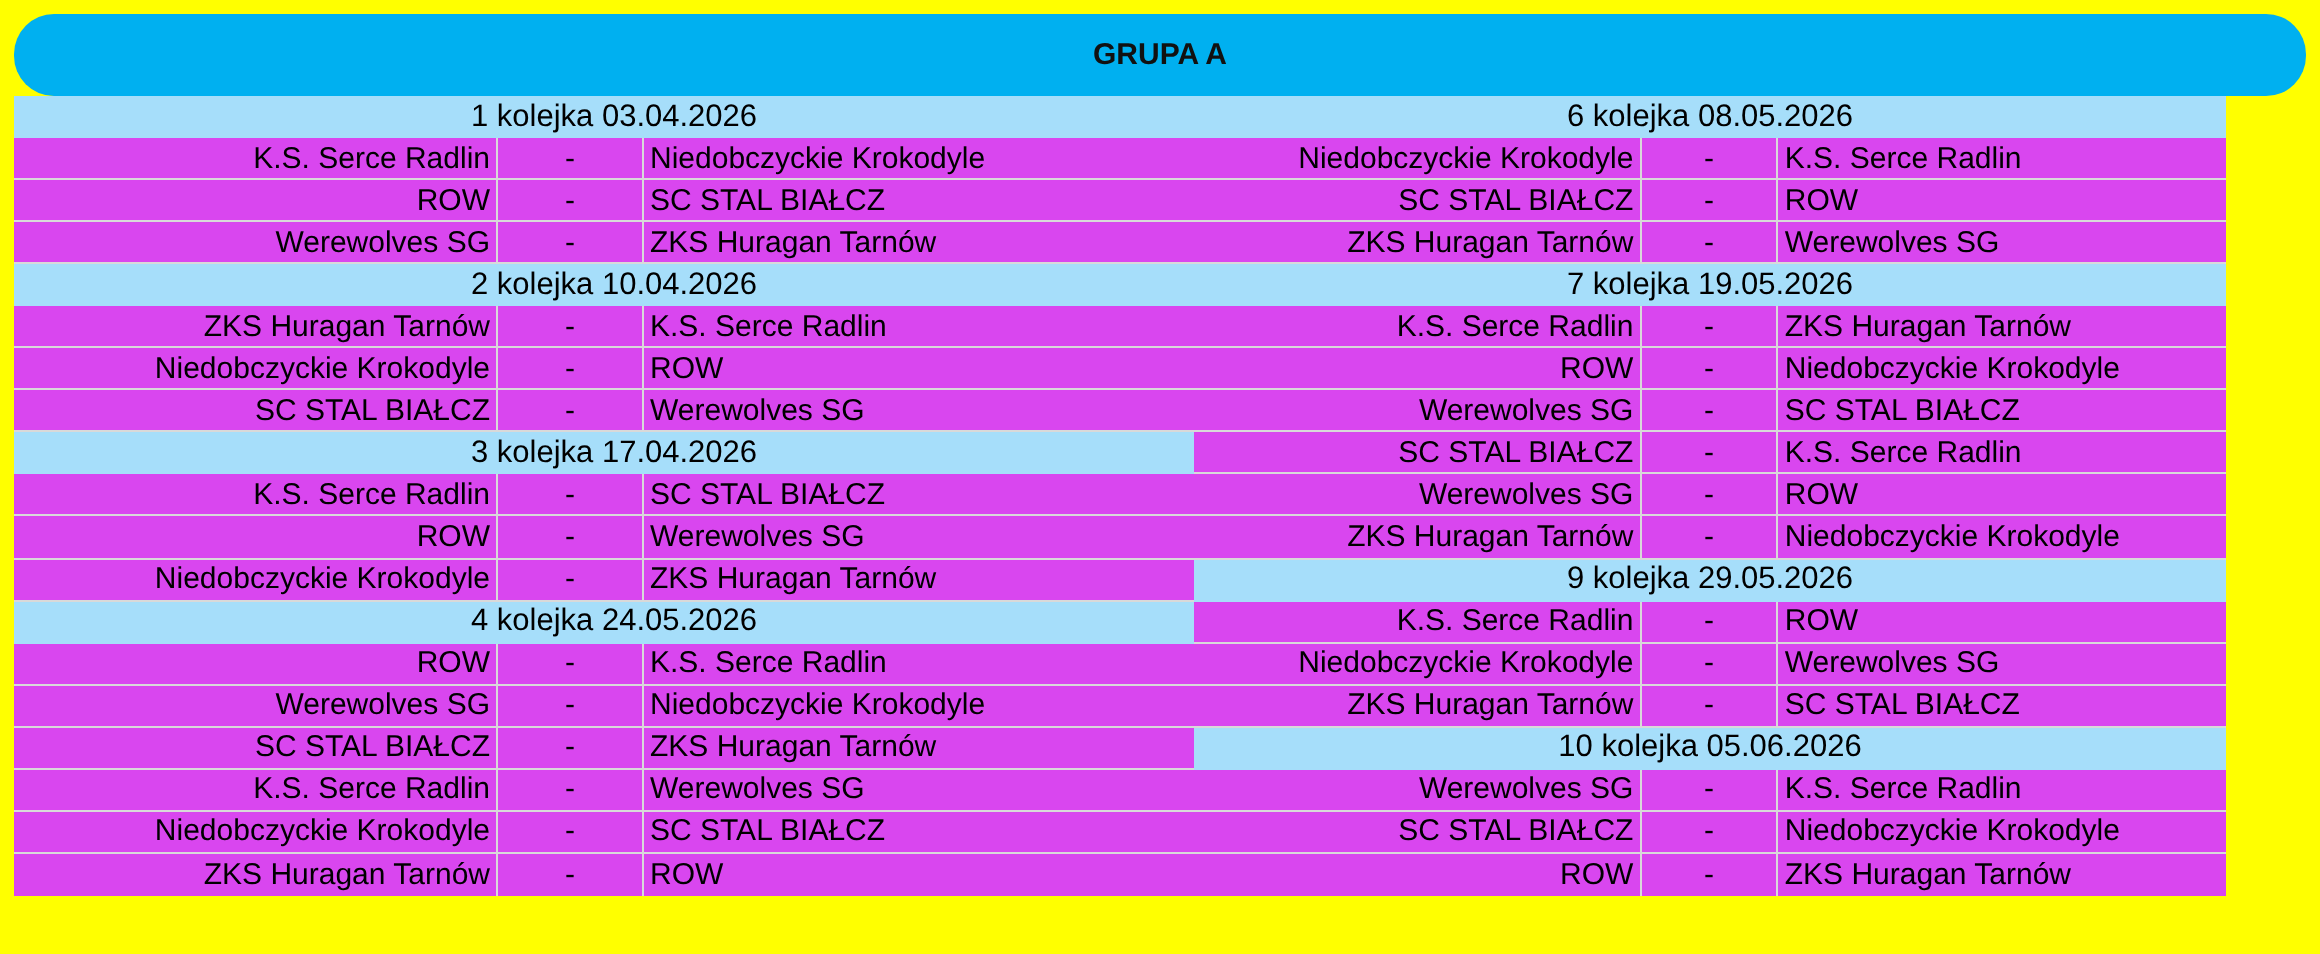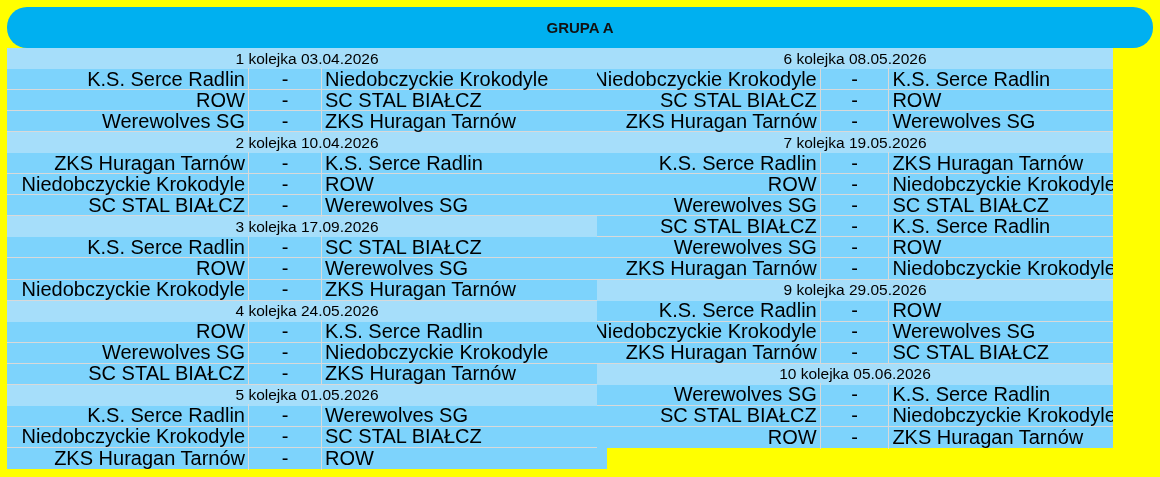--- a/index.html
+++ b/index.html
@@ -33,23 +33,22 @@
       background: #A6DEFA;
       display: flex; align-items: center; justify-content: center;
       font-size: 15.5px;
       box-sizing: border-box;
     }
     .match-row {
       height: 21.05px;
       display: flex;
       box-sizing: border-box;
       border-bottom: 1px solid #D9D9D9;
-      font-size: 20px;
-      background: #7dd3fc;
-      align-items: center;
+      font-size: 15px;
+      background: #d946ef;
     }
     .match-row.last { border-bottom: none; }
     .cell {
       display: flex; align-items: center;
       white-space: nowrap; overflow: hidden;
       box-sizing: border-box;
     }
     .left .home { width: 242px; justify-content: flex-end; padding-right: 3px; border-right: 1px solid #D9D9D9; }
     .left .dash { width: 73px; justify-content: center; border-right: 1px solid #D9D9D9; }
     .left .away { width: 242px; justify-content: flex-start; padding-left: 3px; }
@@ -90,21 +89,21 @@
     <div class="match-row">
       <div class="cell home">Niedobczyckie Krokodyle</div>
       <div class="cell dash">-</div>
       <div class="cell away">ROW</div>
     </div>
     <div class="match-row">
       <div class="cell home">SC STAL BIAŁCZ</div>
       <div class="cell dash">-</div>
       <div class="cell away">Werewolves SG</div>
     </div>
-    <div class="round-row">3 kolejka 17.09.2026</div>
+    <div class="round-row">3 kolejka 17.04.2026</div>
     <div class="match-row">
       <div class="cell home">K.S. Serce Radlin</div>
       <div class="cell dash">-</div>
       <div class="cell away">SC STAL BIAŁCZ</div>
     </div>
     <div class="match-row">
       <div class="cell home">ROW</div>
       <div class="cell dash">-</div>
       <div class="cell away">Werewolves SG</div>
     </div>
@@ -122,21 +121,20 @@
     <div class="match-row">
       <div class="cell home">Werewolves SG</div>
       <div class="cell dash">-</div>
       <div class="cell away">Niedobczyckie Krokodyle</div>
     </div>
     <div class="match-row">
       <div class="cell home">SC STAL BIAŁCZ</div>
       <div class="cell dash">-</div>
       <div class="cell away">ZKS Huragan Tarnów</div>
     </div>
-    <div class="round-row">5 kolejka 01.05.2026</div>
     <div class="match-row">
       <div class="cell home">K.S. Serce Radlin</div>
       <div class="cell dash">-</div>
       <div class="cell away">Werewolves SG</div>
     </div>
     <div class="match-row">
       <div class="cell home">Niedobczyckie Krokodyle</div>
       <div class="cell dash">-</div>
       <div class="cell away">SC STAL BIAŁCZ</div>
     </div>

